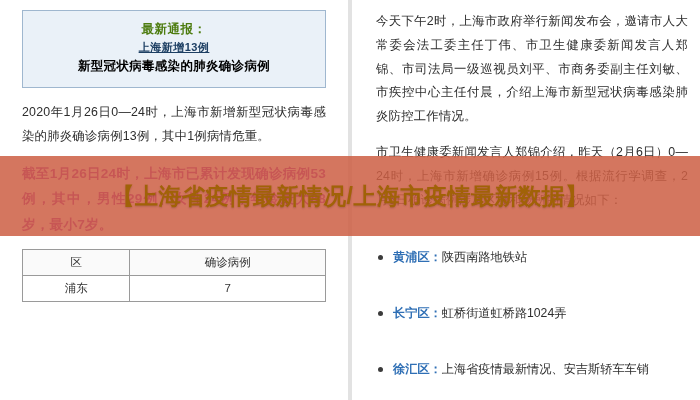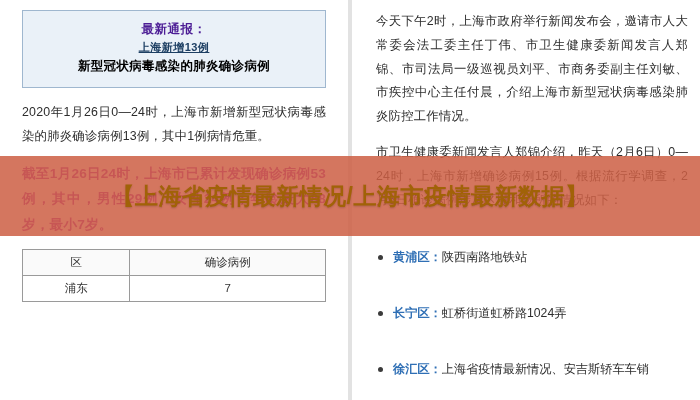--- a/index.html
+++ b/index.html
@@ -51,21 +51,21 @@
 
   
   .notice-box {
     border: 1px solid #9fb7cf;
     background: #eaf1f8;
     padding: 9px 10px 11px 10px;
     text-align: center;
     margin-bottom: 13px;
   }
   .notice-title {
-    color: #4c1d95;
+    color: #4d7c0f;
     font-weight: bold;
     font-size: 12.5px;
     line-height: 1.5;
     letter-spacing: .5px;
   }
   .notice-line2 {
     color: #1d3f63;
     font-weight: bold;
     font-size: 11px;
     line-height: 1.6;

